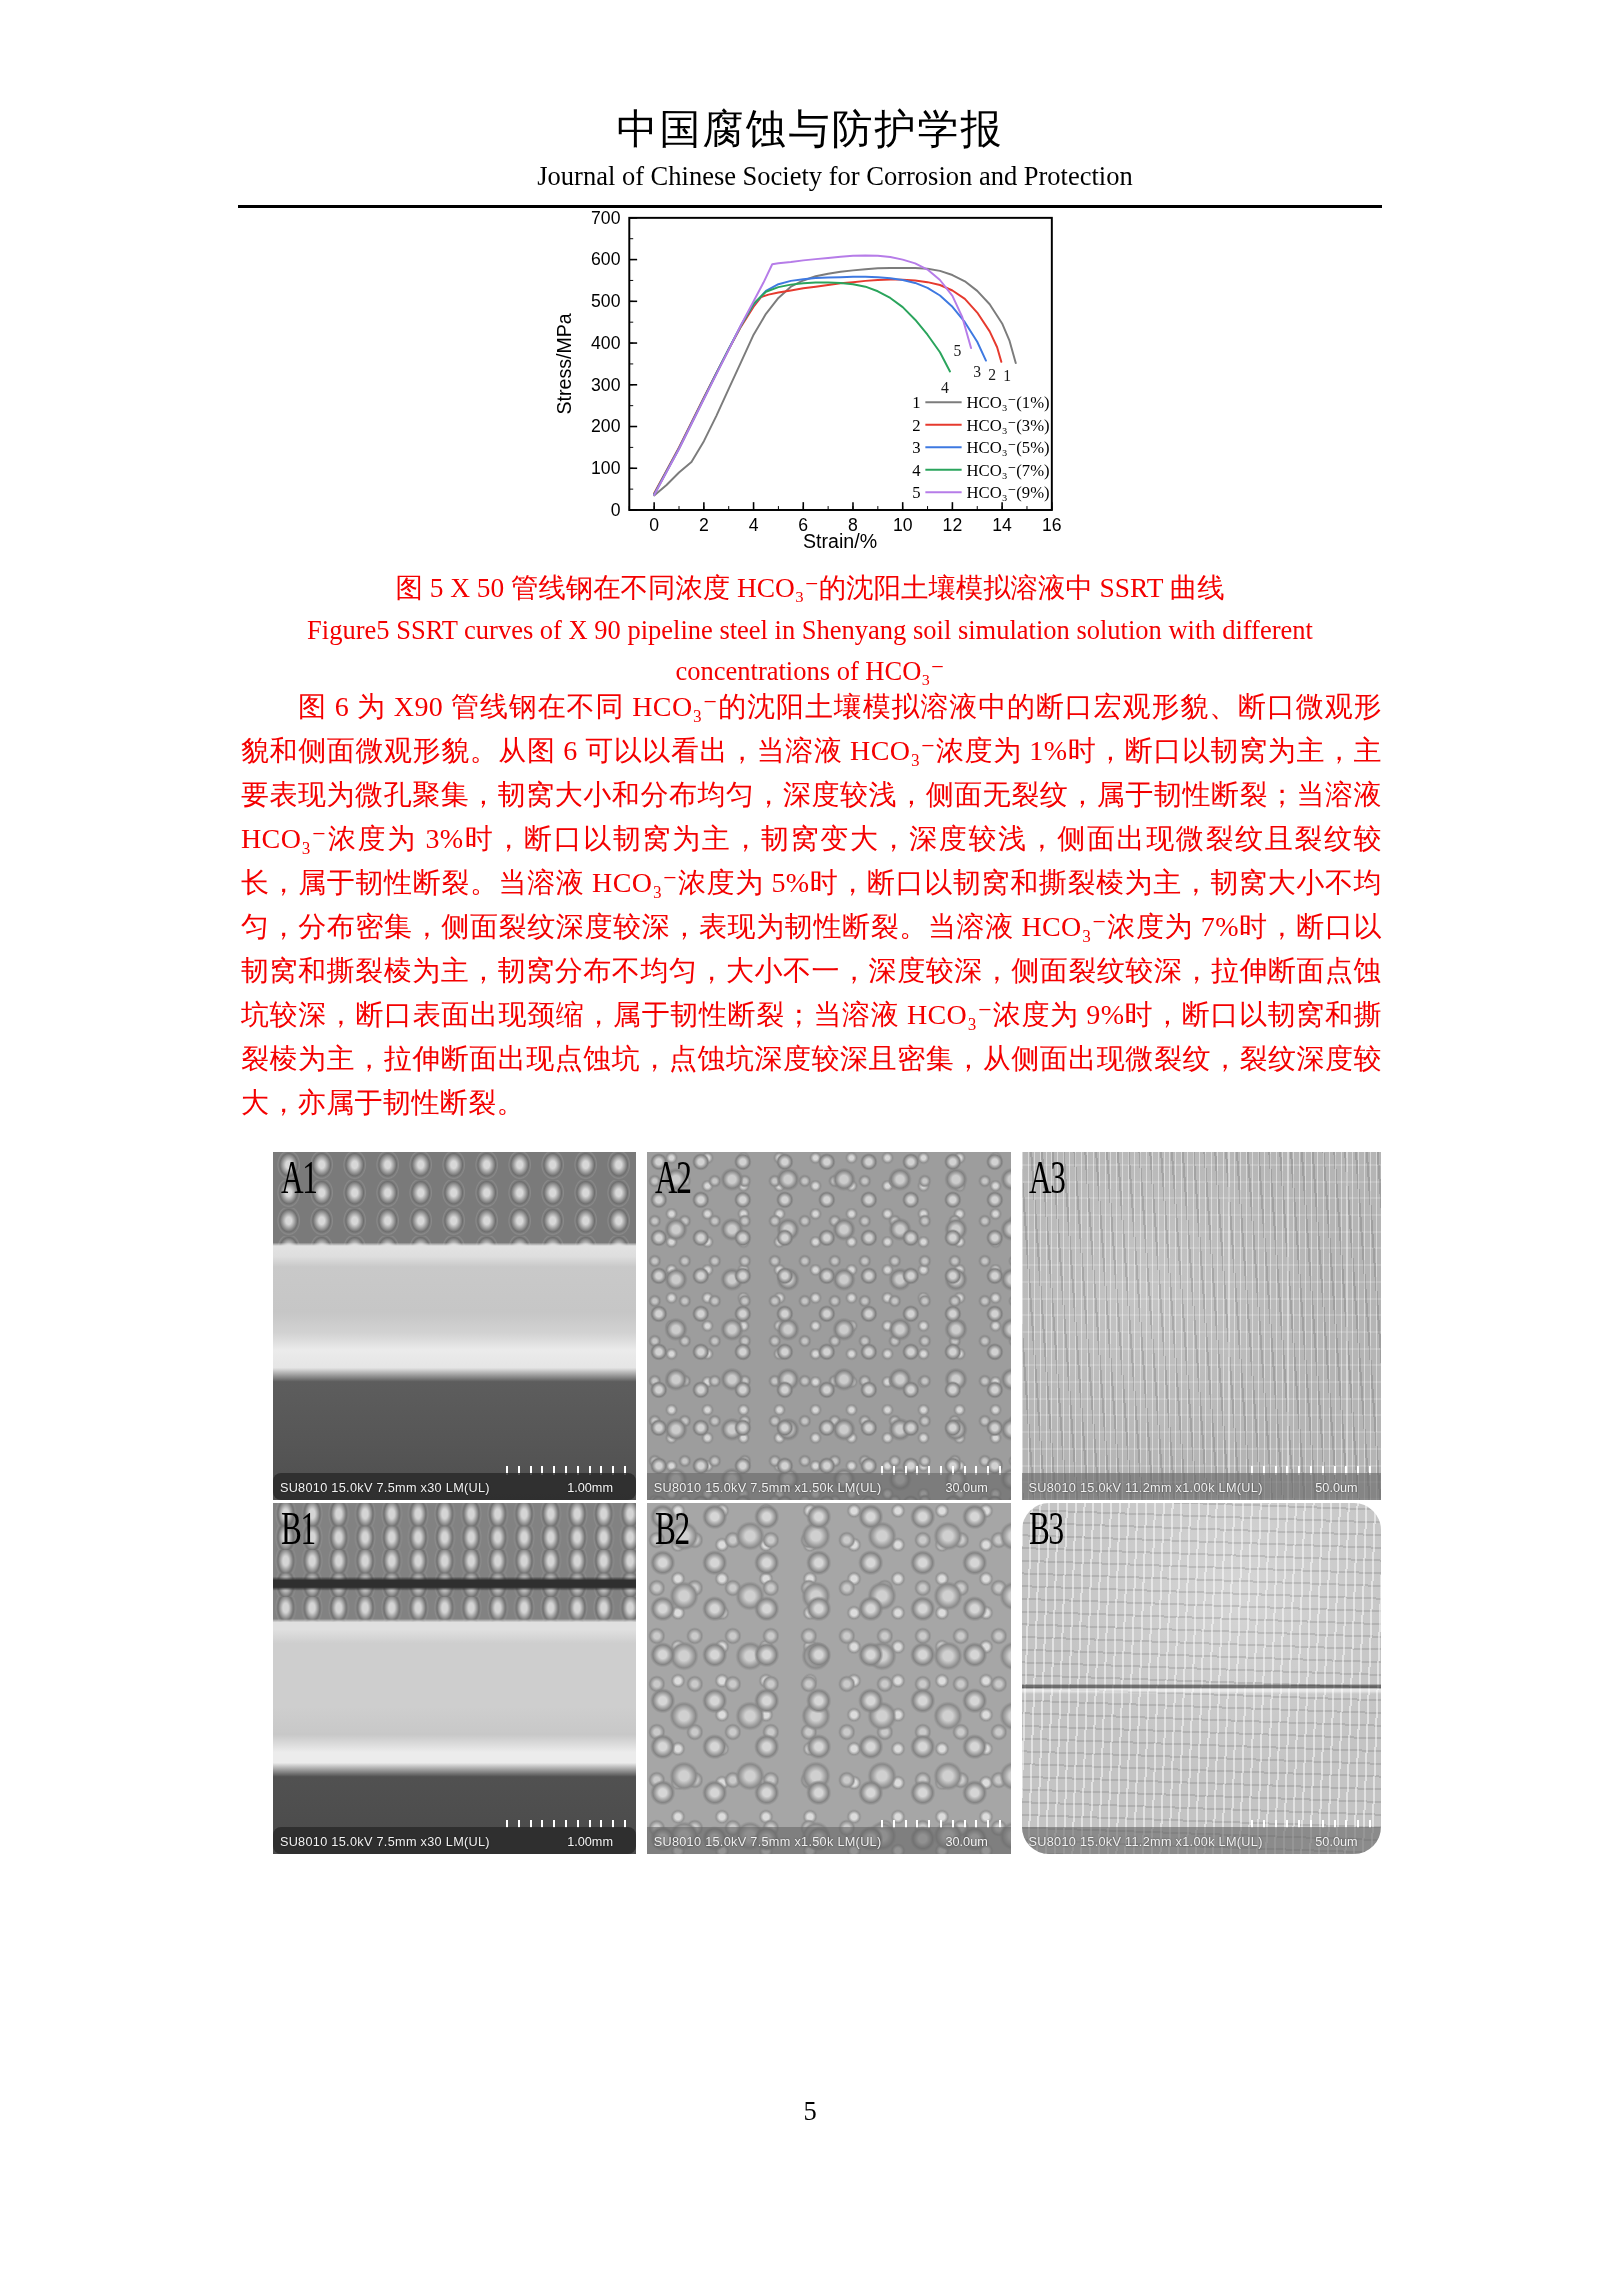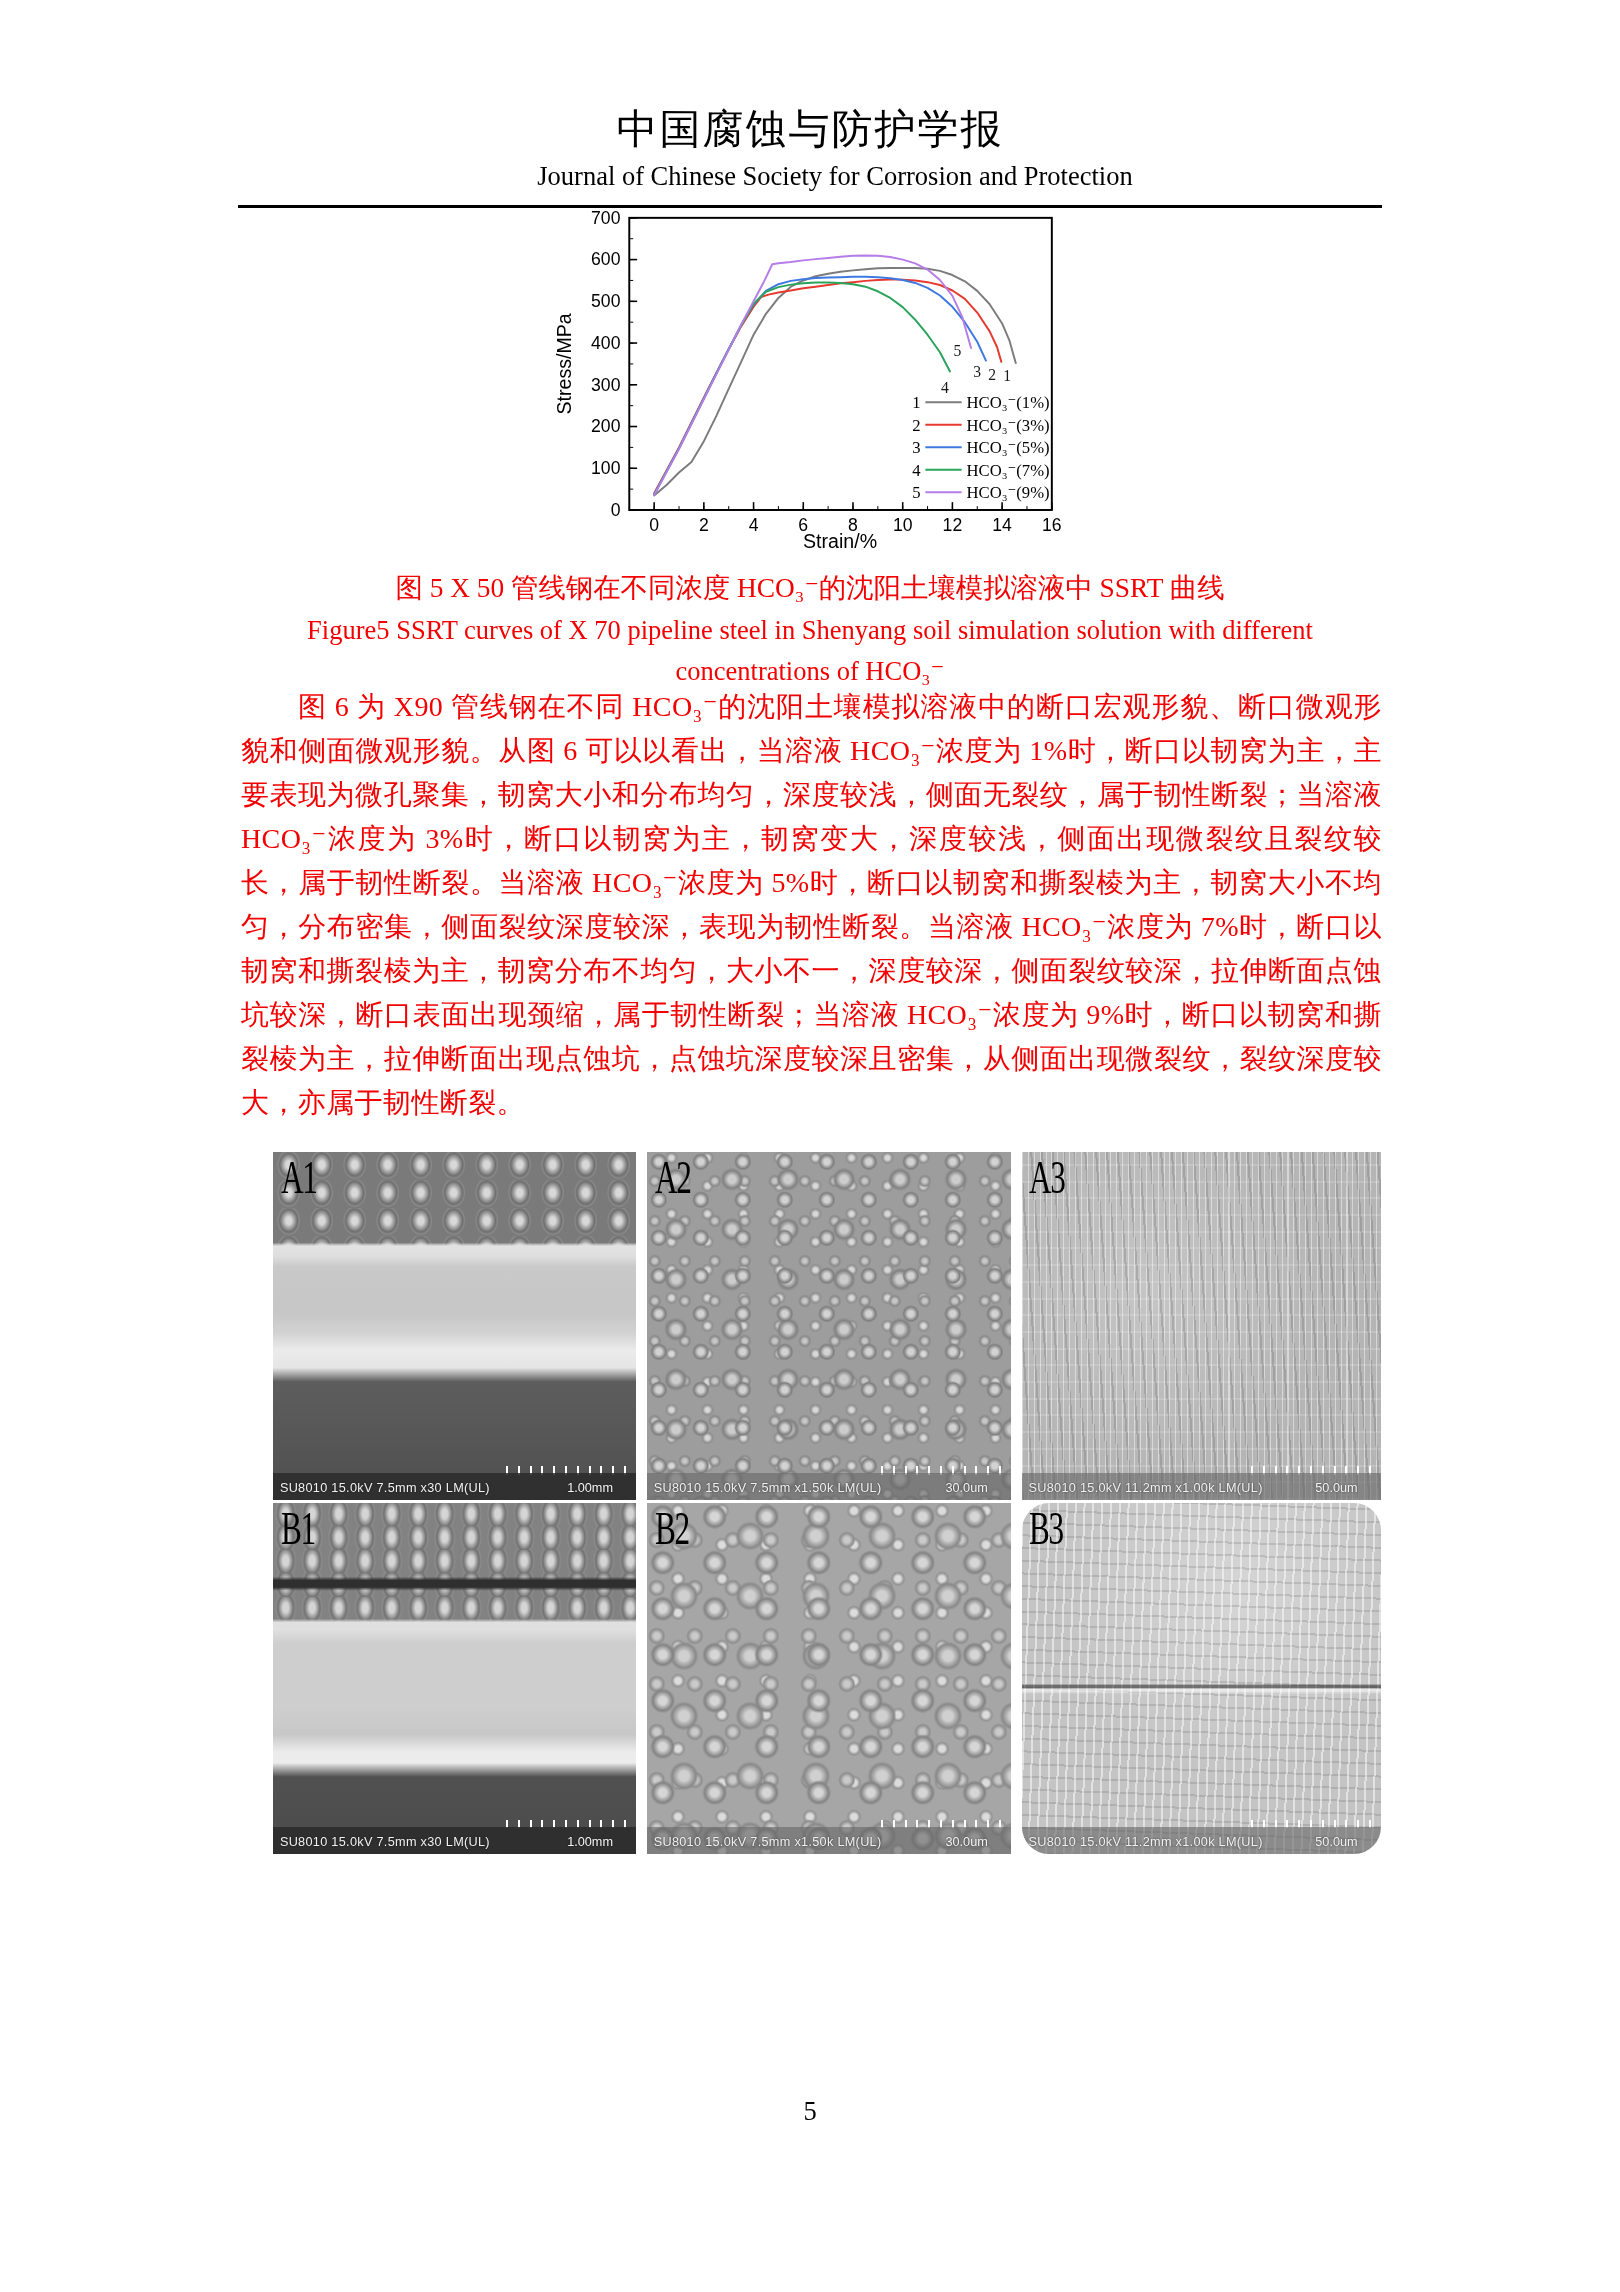--- a/index.html
+++ b/index.html
@@ -36,21 +36,21 @@
   .sem-bar{position:absolute;left:0;right:0;bottom:0;height:27.4px;z-index:2;
            background:rgba(104,104,104,.62);}
   .sem-info{position:absolute;left:6.9px;bottom:4.9px;color:#f2f2f2;
             font:12.7px "Liberation Sans","DejaVu Sans",sans-serif;letter-spacing:0.3px;
             text-shadow:0 0 2px rgba(0,0,0,.6);}
   .sem-scale{position:absolute;right:23px;bottom:4.9px;color:#f5f5f5;
              font:12.7px "Liberation Sans","DejaVu Sans",sans-serif;
              text-shadow:0 0 2px rgba(0,0,0,.6);}
   .sem-ruler{position:absolute;right:9.8px;bottom:25.5px;width:120px;height:8.8px;z-index:2;
              background:repeating-linear-gradient(90deg,#ffffff 0 2px,rgba(0,0,0,0) 2px 11.8px);}
-  .dark-bar .sem-bar{background:rgba(42,42,42,.85);}
+  .dark-bar .sem-bar{background:rgba(42,42,42,.85);border-radius:8px;}
 
   
   .tex-macro1{background-color:#7a7a7a;
     background-image:
       linear-gradient(180deg, rgba(0,0,0,0) 0 26%, #e3e3e3 27%, #dedede 30%, #c9c9c9 33%,
         #c6c6c6 46%, #d2d2d2 52%, #ebebeb 57%, #e5e5e5 62%, #5d5d5d 66%, #565656 84%, #4e4e4e 100%),
       radial-gradient(ellipse 10.8px 13.7px at 15.7px 12.7px, #d8d8d8 0 2.9px, #6f6f6f 8.8px, #898989 10.8px, rgba(0,0,0,0) 11.8px);
     background-size:100% 100%, 33px 28px;}
   .tex-macro2{background-color:#828282;
     background-image:
@@ -190,21 +190,21 @@
         <text x="380" y="275" text-anchor="middle" class="leg">4</text>
         <line x1="389" y1="269" x2="426" y2="269" stroke="#2aa45c" stroke-width="2"></line>
         <text x="431" y="275" class="leg">HCO₃⁻(7%)</text>
         <text x="380" y="298" text-anchor="middle" class="leg">5</text>
         <line x1="389" y1="292" x2="426" y2="292" stroke="#b67ce8" stroke-width="2"></line>
         <text x="431" y="298" class="leg">HCO₃⁻(9%)</text>
       </svg>
   </div>
 
   <div class="abs center cap cap-cn">图 5 X 50 管线钢在不同浓度 HCO₃⁻的沈阳土壤模拟溶液中 SSRT 曲线</div>
-  <div class="abs center cap cap-en1">Figure5 SSRT curves of X 70 pipeline steel in Shenyang soil simulation solution with different</div>
+  <div class="abs center cap cap-en1">Figure5 SSRT curves of X 90 pipeline steel in Shenyang soil simulation solution with different</div>
   <div class="abs center cap cap-en2">concentrations of HCO₃⁻</div>
 
   <div class="abs body-par">图 6 为 X90 管线钢在不同 HCO₃⁻的沈阳土壤模拟溶液中的断口宏观形貌、断口微观形貌和侧面微观形貌。从图 6 可以以看出，当溶液 HCO₃⁻浓度为 1%时，断口以韧窝为主，主要表现为微孔聚集，韧窝大小和分布均匀，深度较浅，侧面无裂纹，属于韧性断裂；当溶液 HCO₃⁻浓度为 3%时，断口以韧窝为主，韧窝变大，深度较浅，侧面出现微裂纹且裂纹较长，属于韧性断裂。当溶液 HCO₃⁻浓度为 5%时，断口以韧窝和撕裂棱为主，韧窝大小不均匀，分布密集，侧面裂纹深度较深，表现为韧性断裂。当溶液 HCO₃⁻浓度为 7%时，断口以韧窝和撕裂棱为主，韧窝分布不均匀，大小不一，深度较深，侧面裂纹较深，拉伸断面点蚀坑较深，断口表面出现颈缩，属于韧性断裂；当溶液 HCO₃⁻浓度为 9%时，断口以韧窝和撕裂棱为主，拉伸断面出现点蚀坑，点蚀坑深度较深且密集，从侧面出现微裂纹，裂纹深度较大，亦属于韧性断裂。</div>
 
   <div class="abs sem-grid">
 
     <div class="sem-cell tex-macro1 dark-bar">
       <span class="sem-label">A1</span>
       <div class="sem-ruler"></div>
       <div class="sem-bar">

